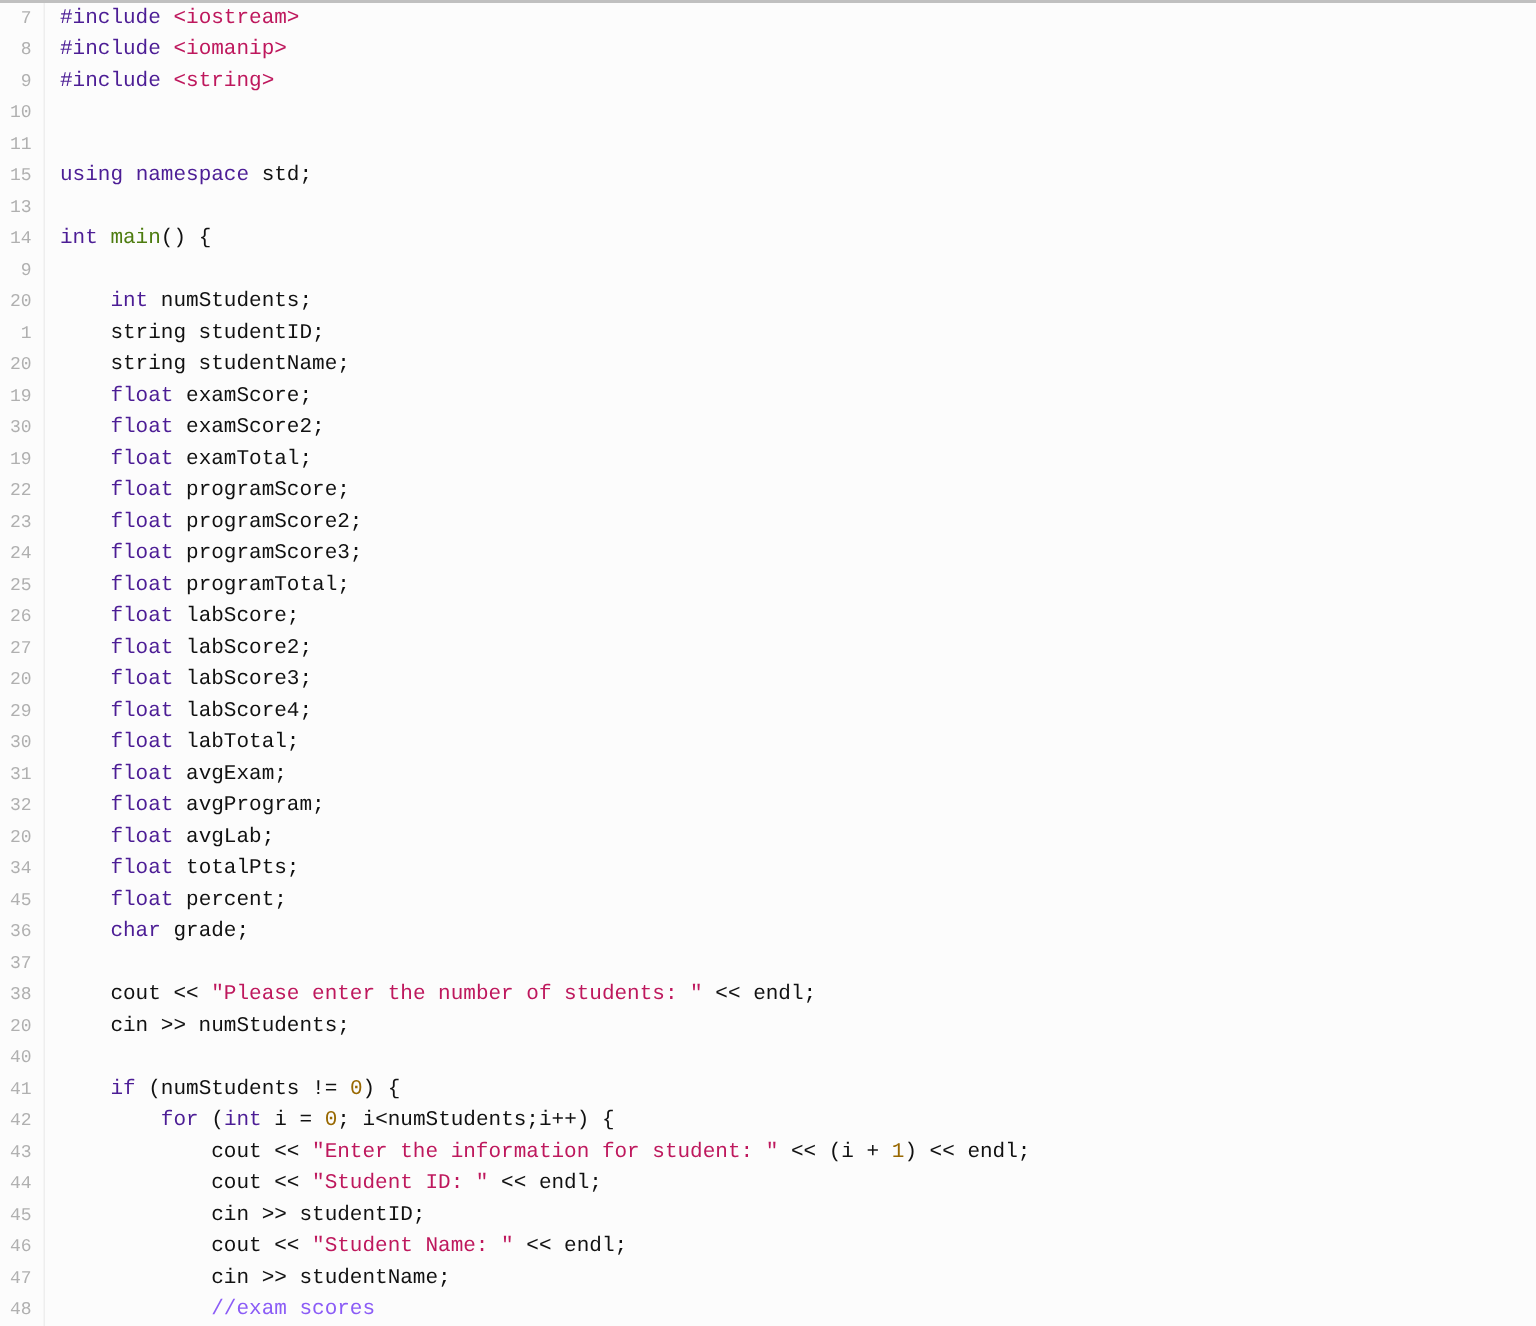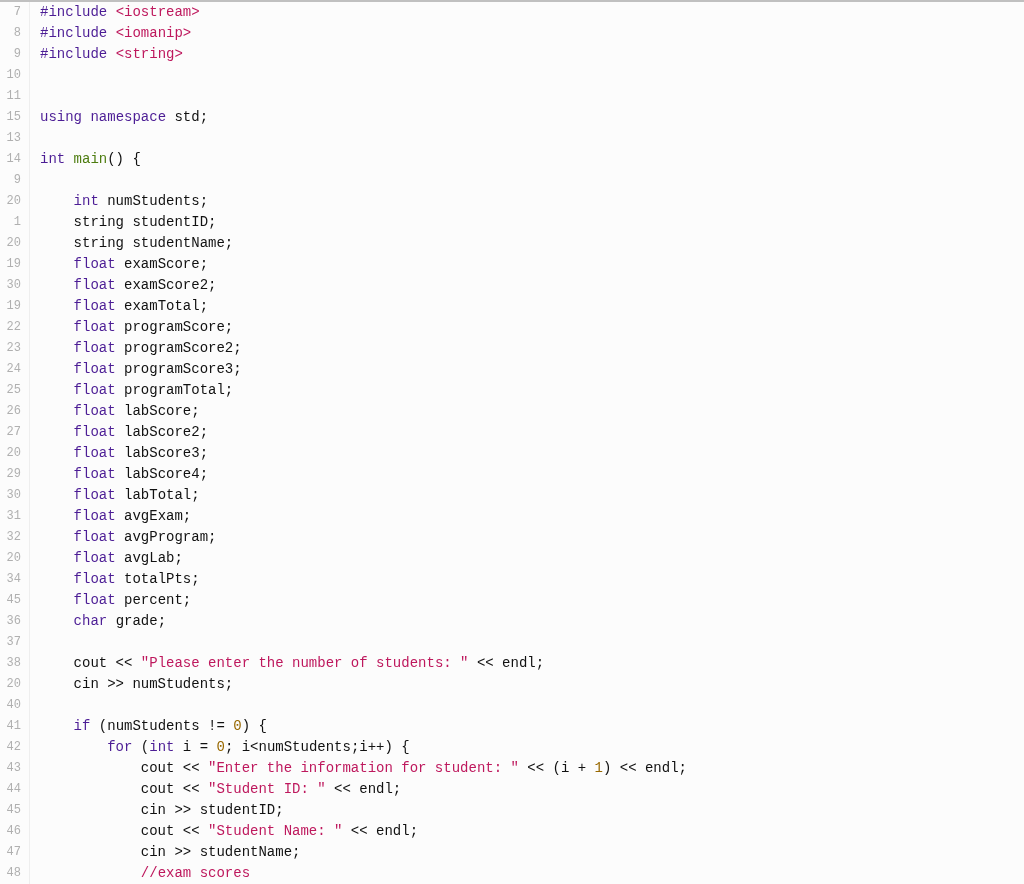--- a/index.html
+++ b/index.html
@@ -40,21 +40,21 @@
     }
     .code .row {
       height: 21px;
       line-height: 21px;
     }
     
     .kw-purple { color: #4c1d95; }
     .kw-blue  { color: #4d7c0f; }
     .str     { color: #be185d; }
     .num     { color: #986801; }
-    .cmt     { color: #be185d; margin-top: 26px; }
+    .cmt     { color: #8b5cf6; margin-top: 26px; }
     .plain   { color: #111; }
   </style>
 </head>
 <body>
 
 <div class="editor">
   <div class="gutter" id="gutter">
       <div class="ln">7</div>
       <div class="ln">8</div>
       <div class="ln">9</div>

